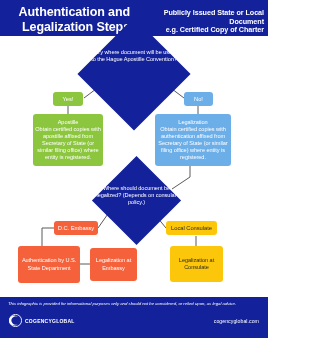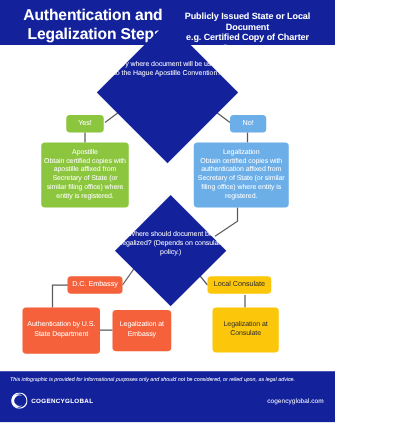--- a/index.html
+++ b/index.html
@@ -33,21 +33,21 @@
     font-weight: bold;
     line-height: 14.5px;
     text-align: right;
     letter-spacing: -0.1px;
   }
   .header-sub {
     position: absolute;
     left: 132px; top: 9px;
     width: 132px;
     color: #ffffff;
-    text-align: center;
+    text-align: right;
     font-size: 7.2px;
     font-weight: bold;
     line-height: 8.6px;
     letter-spacing: -0.05px;
   }
 
   
   .canvas {
     position: absolute;
     left: 0; top: 36px;

